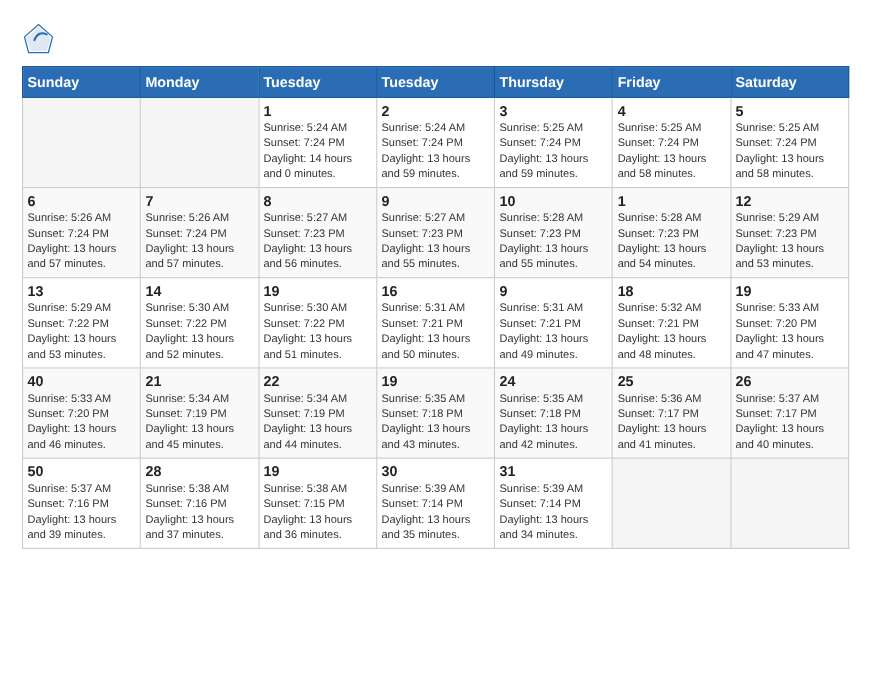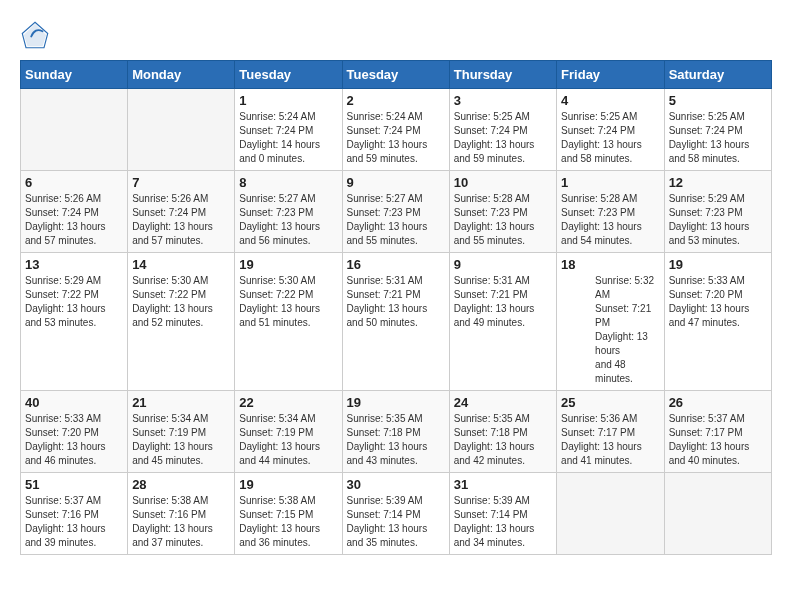--- a/index.html
+++ b/index.html
@@ -245,21 +245,21 @@
         </td>
         <td>
           <div class="day-number">9</div>
           <div class="day-info" style="white-space: pre-line;">Sunrise: 5:31 AM
 Sunset: 7:21 PM
 Daylight: 13 hours
 and 49 minutes.</div>
         </td>
         <td>
           <div class="day-number">18</div>
-          <div class="day-info" style="white-space: pre-line; margin-left: 34px;">Sunrise: 5:32 AM
+          <div class="day-info" style="white-space: pre-line;">Sunrise: 5:32 AM
 Sunset: 7:21 PM
 Daylight: 13 hours
 and 48 minutes.</div>
         </td>
         <td>
           <div class="day-number">19</div>
           <div class="day-info" style="white-space: pre-line;">Sunrise: 5:33 AM
 Sunset: 7:20 PM
 Daylight: 13 hours
 and 47 minutes.</div>
@@ -311,21 +311,21 @@
         <td>
           <div class="day-number">26</div>
           <div class="day-info" style="white-space: pre-line;">Sunrise: 5:37 AM
 Sunset: 7:17 PM
 Daylight: 13 hours
 and 40 minutes.</div>
         </td>
       </tr>
       <tr>
         <td>
-          <div class="day-number">51</div>
+          <div class="day-number">50</div>
           <div class="day-info" style="white-space: pre-line;">Sunrise: 5:37 AM
 Sunset: 7:16 PM
 Daylight: 13 hours
 and 39 minutes.</div>
         </td>
         <td>
           <div class="day-number">28</div>
           <div class="day-info" style="white-space: pre-line;">Sunrise: 5:38 AM
 Sunset: 7:16 PM
 Daylight: 13 hours

